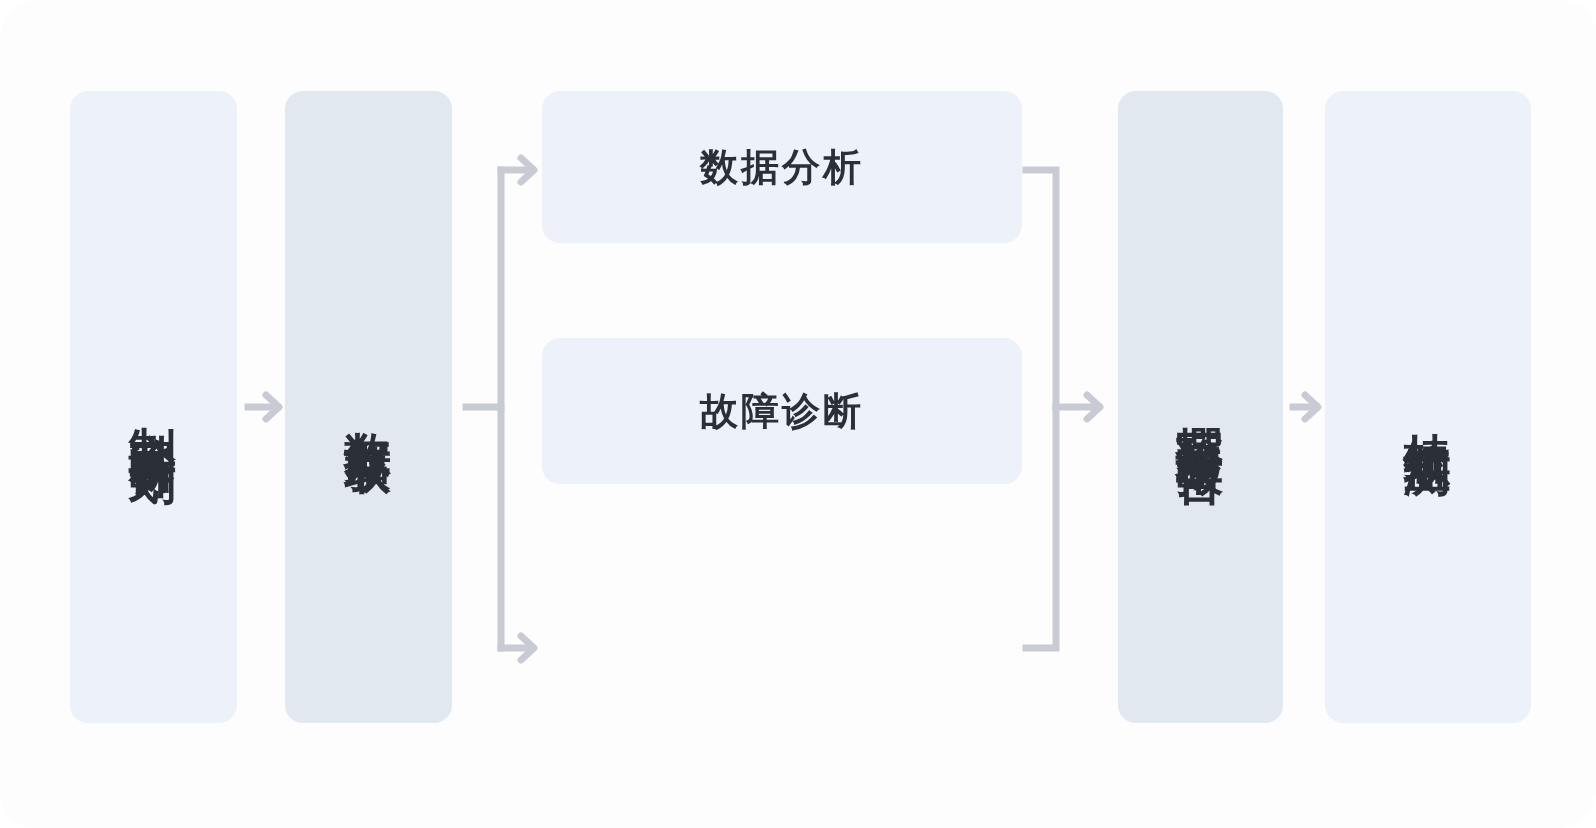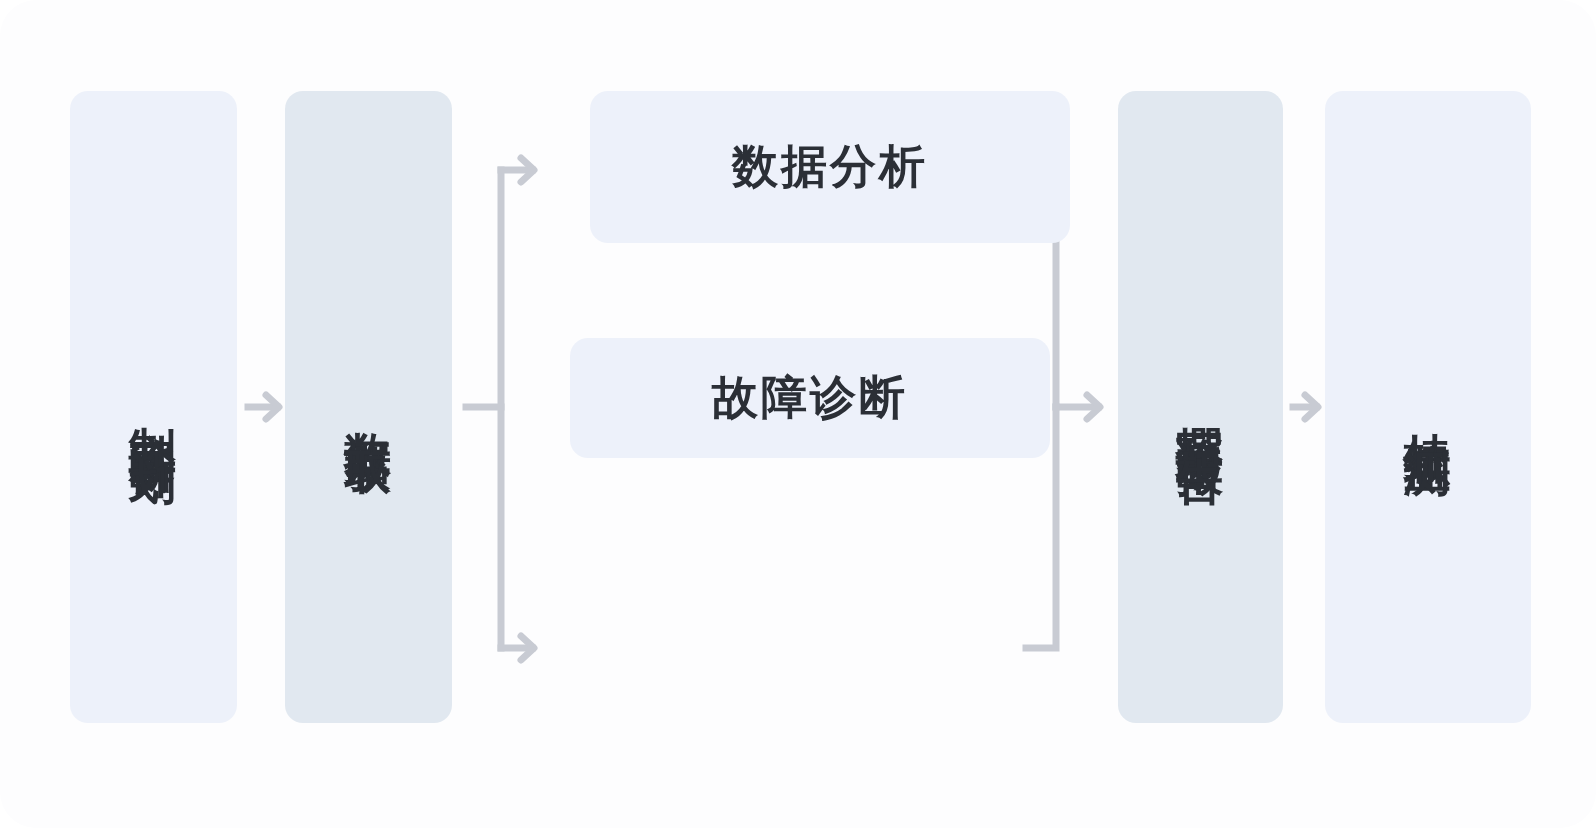--- a/index.html
+++ b/index.html
@@ -34,30 +34,29 @@
 
   
   .node.vertical {
     writing-mode: vertical-rl;
     text-orientation: upright;
     font-size: 47px;
     line-height: 1.30;
     letter-spacing: 6px;
   }
   .node.horizontal {
-    font-size: 46px;
+    font-size: 38px;
     letter-spacing: 3px;
-    margin-left: 48px;
   }
 
   
   #n-plan     { left: 70px;   top: 91px;  width: 167px; height: 632px; }
   #n-acquire  { left: 285px;  top: 91px;  width: 167px; height: 632px; }
   #n-analysis { left: 542px;  top: 91px;  width: 480px; height: 152px; }
-  #n-fault    { left: 522px;  top: 338px; width: 480px; height: 120px; }
+  #n-fault    { left: 542px;  top: 338px; width: 480px; height: 146px; }
   #n-health   { left: 542px;  top: 573px; width: 480px; height: 150px; }
   #n-report   { left: 1118px; top: 91px;  width: 165px; height: 632px; }
   #n-monitor  { left: 1325px; top: 91px;  width: 206px; height: 632px; }
 
   
   #wires {
     position: absolute;
     left: 0; top: 0;
     width: 1596px;
     height: 828px;

